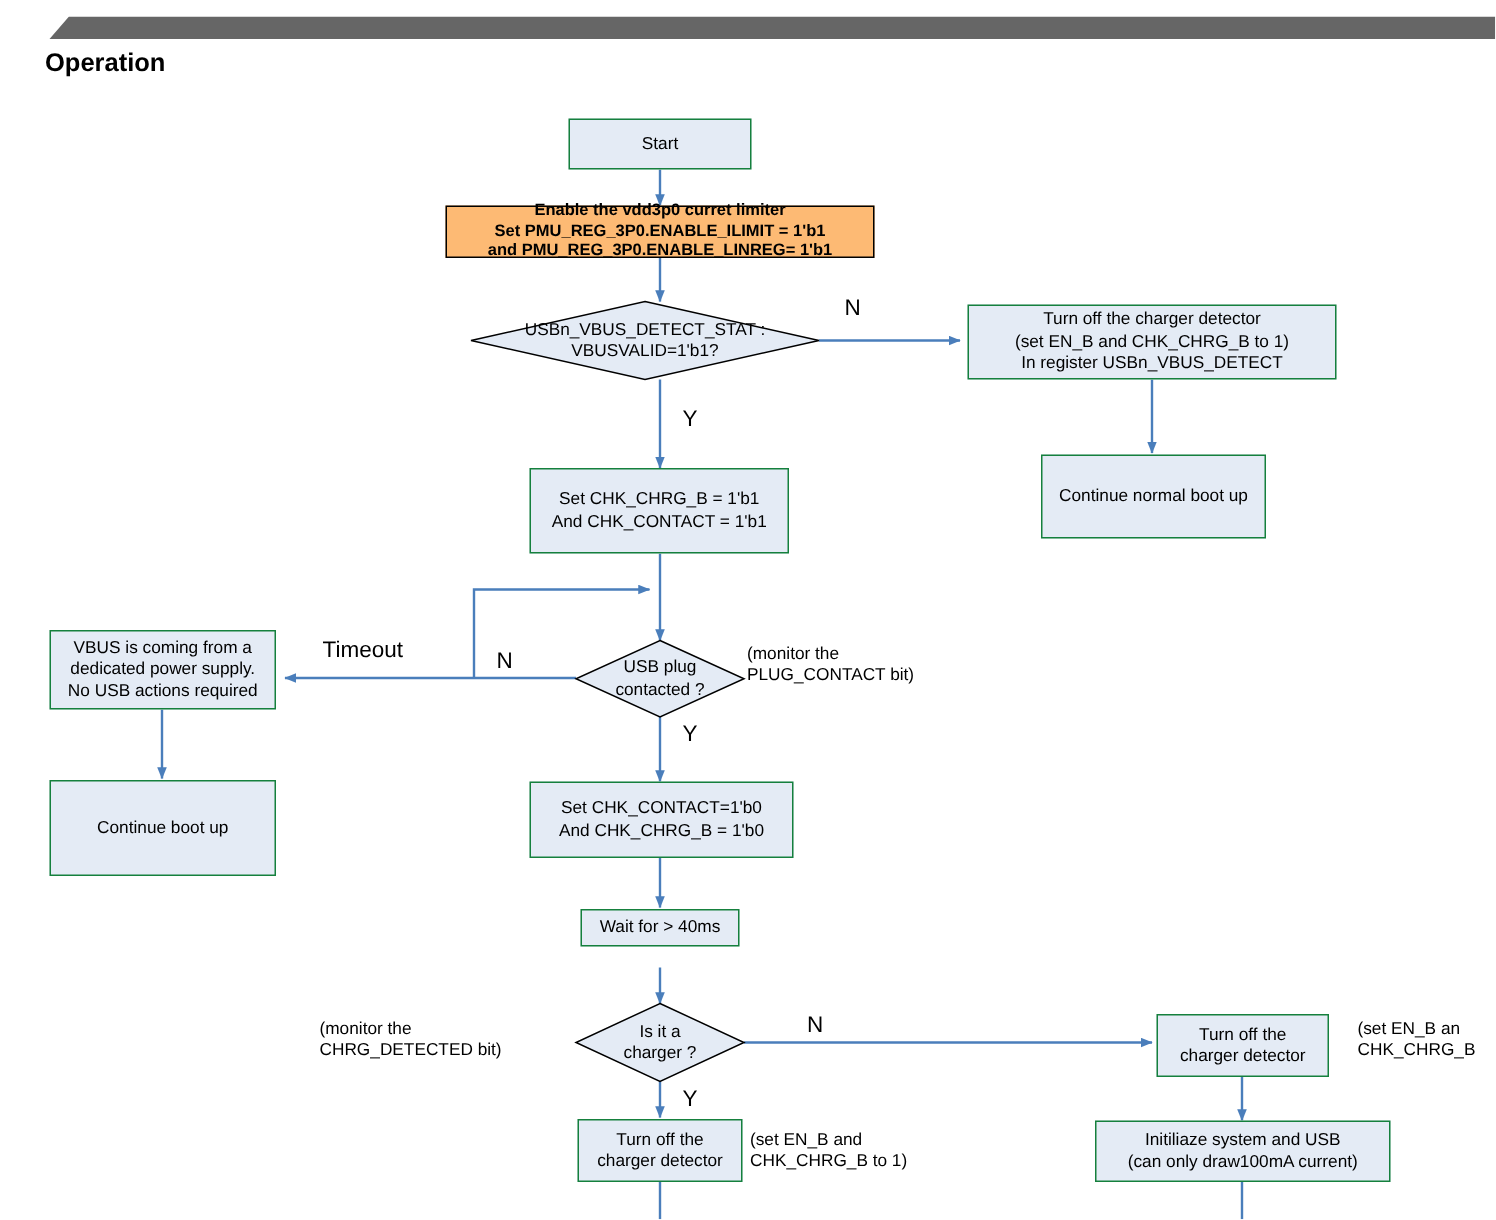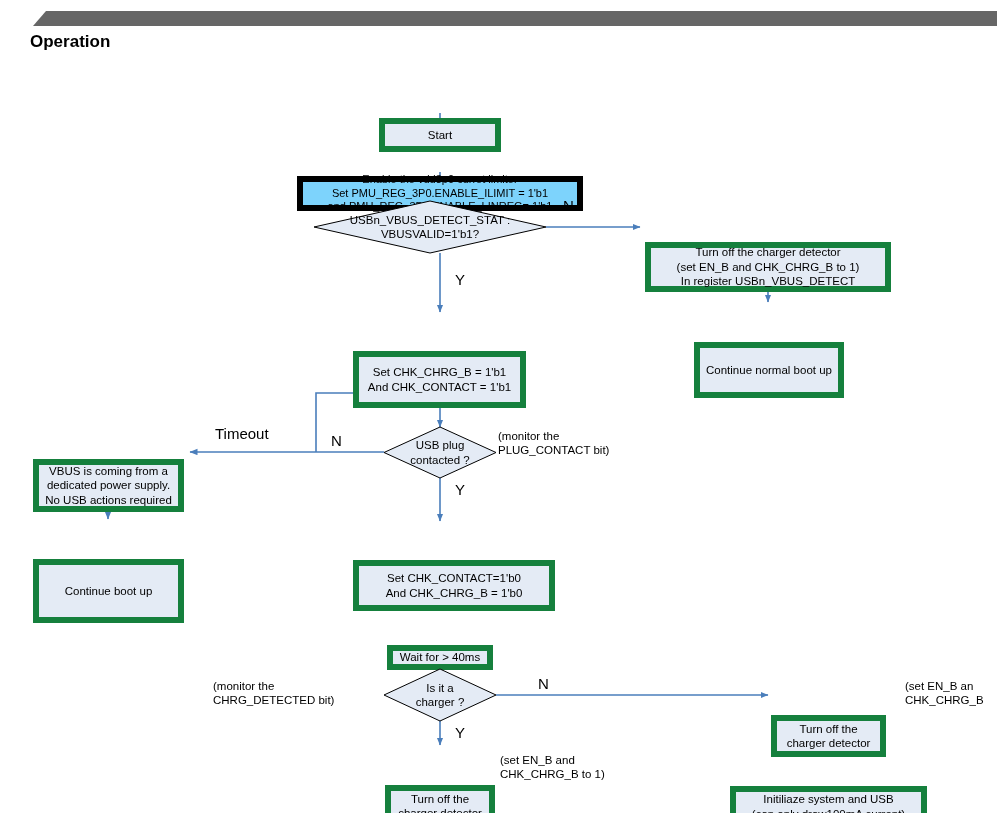--- a/index.html
+++ b/index.html
@@ -28,36 +28,36 @@
     left: 30px; top: 32px;
     font-size: 17px;
     font-weight: bold;
     color: #000000;
     letter-spacing: 0px;
   }
 
   
   .node {
     position: absolute;
-    border: 6px solid #15803d;
+    border: 1px solid #15803d;
     background: #e4ebf5;
     display: flex;
     align-items: center;
     justify-content: center;
     text-align: center;
     font-size: 11.5px;
     color: #000000;
     line-height: 1.25;
     padding: 2px 3px;
     white-space: pre-line;
-    margin-top: 39px;
   }
   .node.highlight {
-    background: #7dd3fc;
+    background: #fdba74;
     border-color: #000000;
+    font-weight: bold;
   }
 
   
   .decision {
     position: absolute;
   }
   .decision svg {
     position: absolute;
     left: 0; top: 0;
     overflow: visible;
@@ -189,21 +189,21 @@
     <div class="dlabel">USB plug
 contacted ?</div>
   </div>
 
   <div class="node" style="left:33px; top:420px; width:151px; height:53px;">VBUS is coming from a
 dedicated power supply.
 No USB actions required</div>
 
   <div class="node" style="left:33px; top:520px; width:151px; height:64px;">Continue boot up</div>
 
-  <div class="node" style="left:353px; top:521px; width:202px; height:51px;">Set CHK_CONTACT=1'b0
+  <div class="node" style="left:353px; top:521px; width:176px; height:51px;">Set CHK_CONTACT=1'b0
 And CHK_CHRG_B = 1'b0</div>
 
   <div class="node" style="left:387px; top:606px; width:106px; height:25px;">Wait for &gt; 40ms</div>
 
   <div class="decision" style="left:384px; top:669px; width:112px; height:52px;">
     <svg width="112" height="52" viewBox="0 0 112 52">
       <polygon points="56,0 112,26 56,52 0,26" fill="#e4ebf5" stroke="#000000" stroke-width="1"></polygon>
     </svg>
     <div class="dlabel">Is it a
 charger ?</div>

